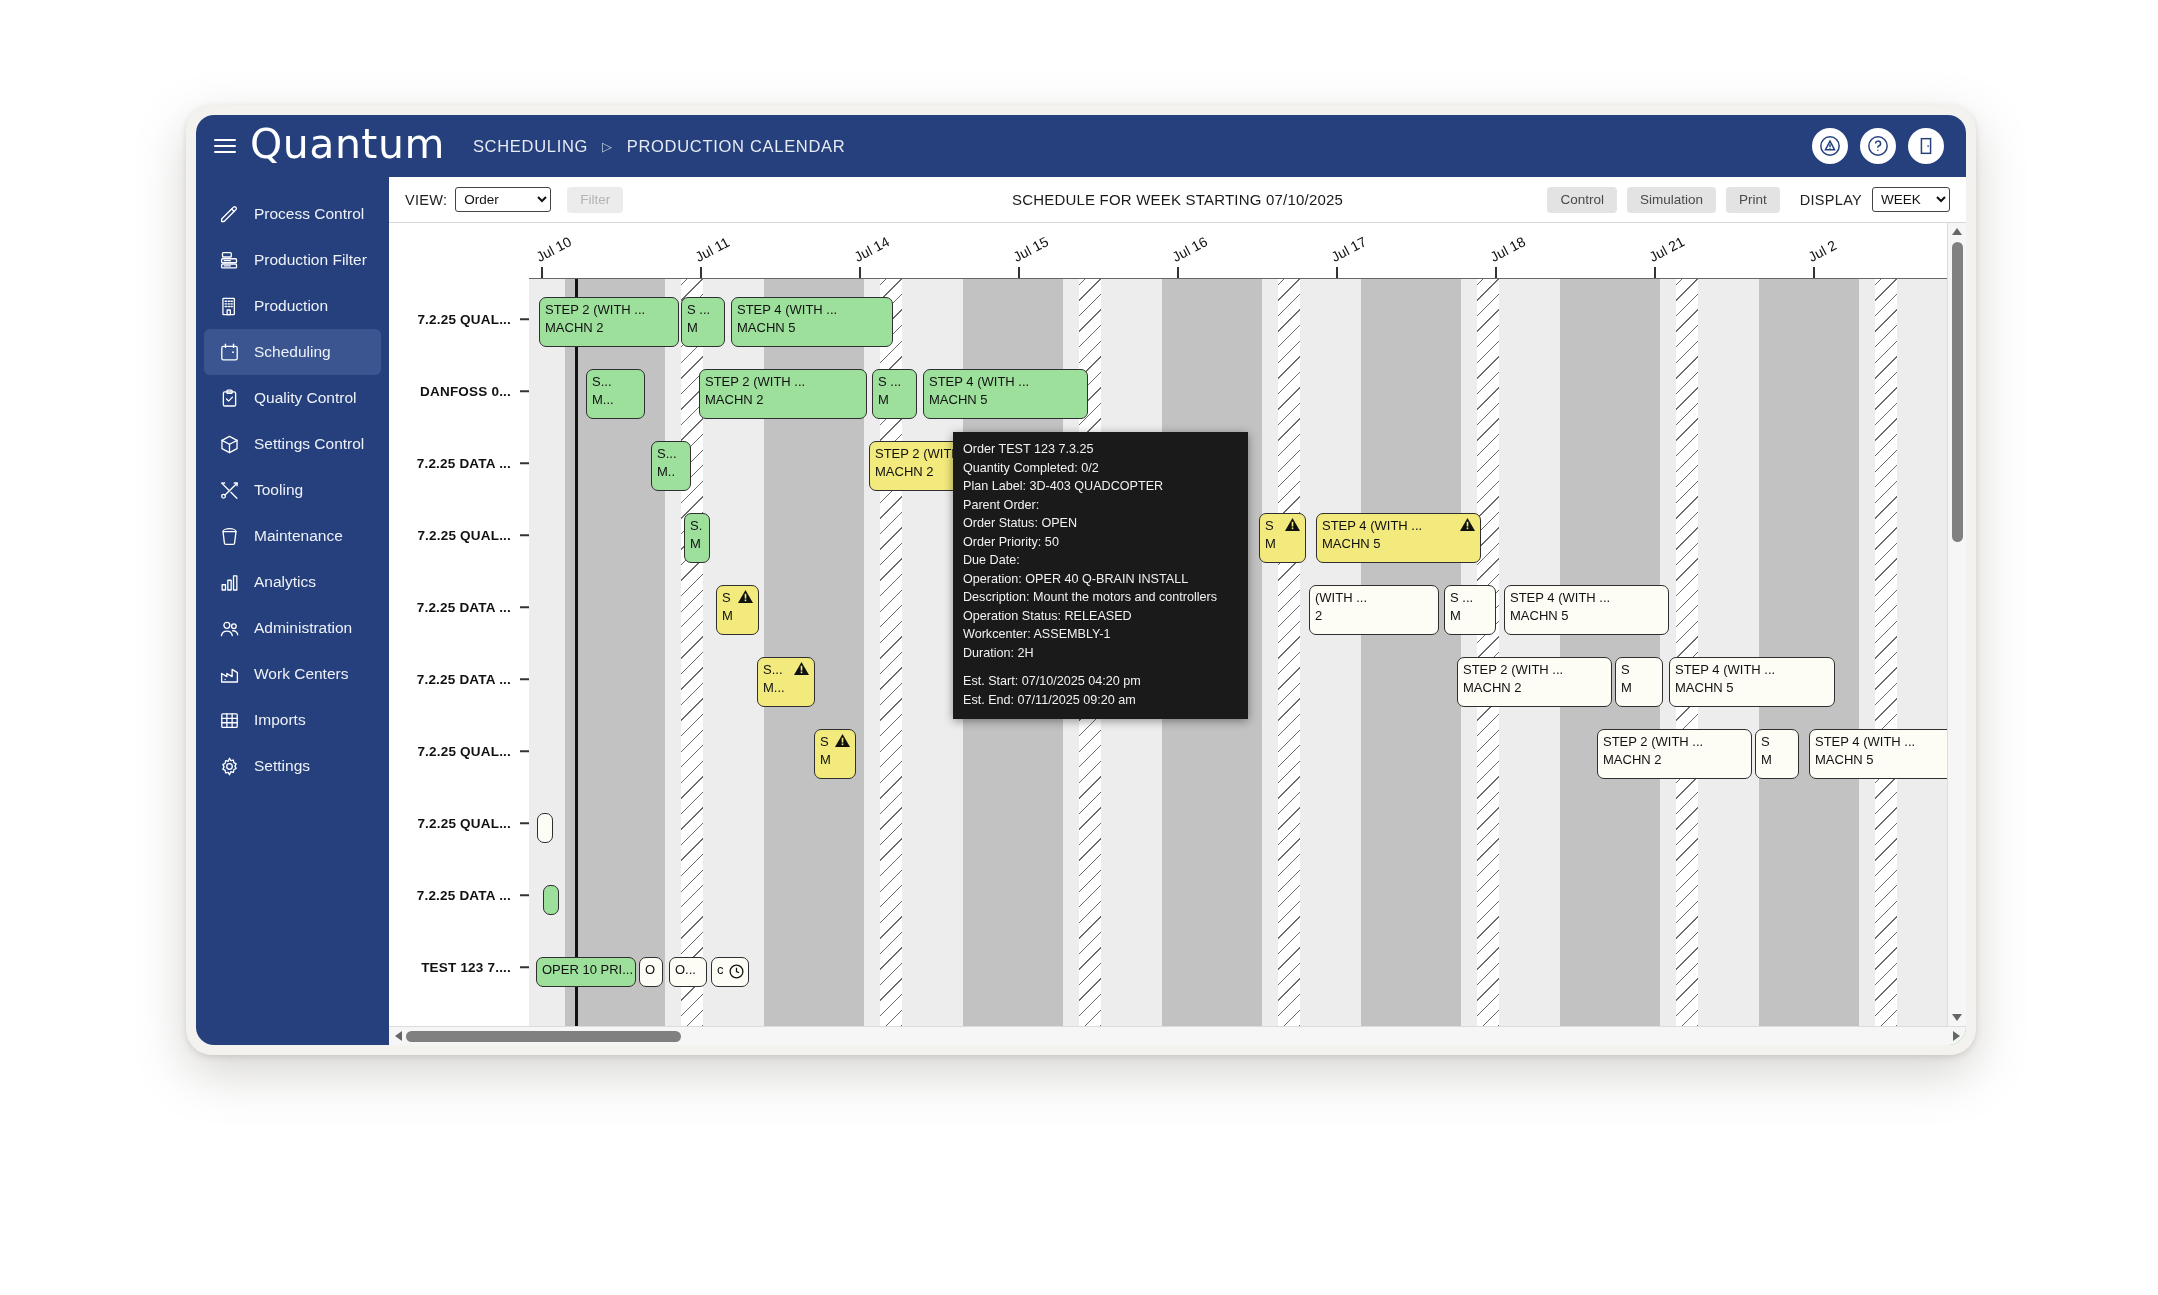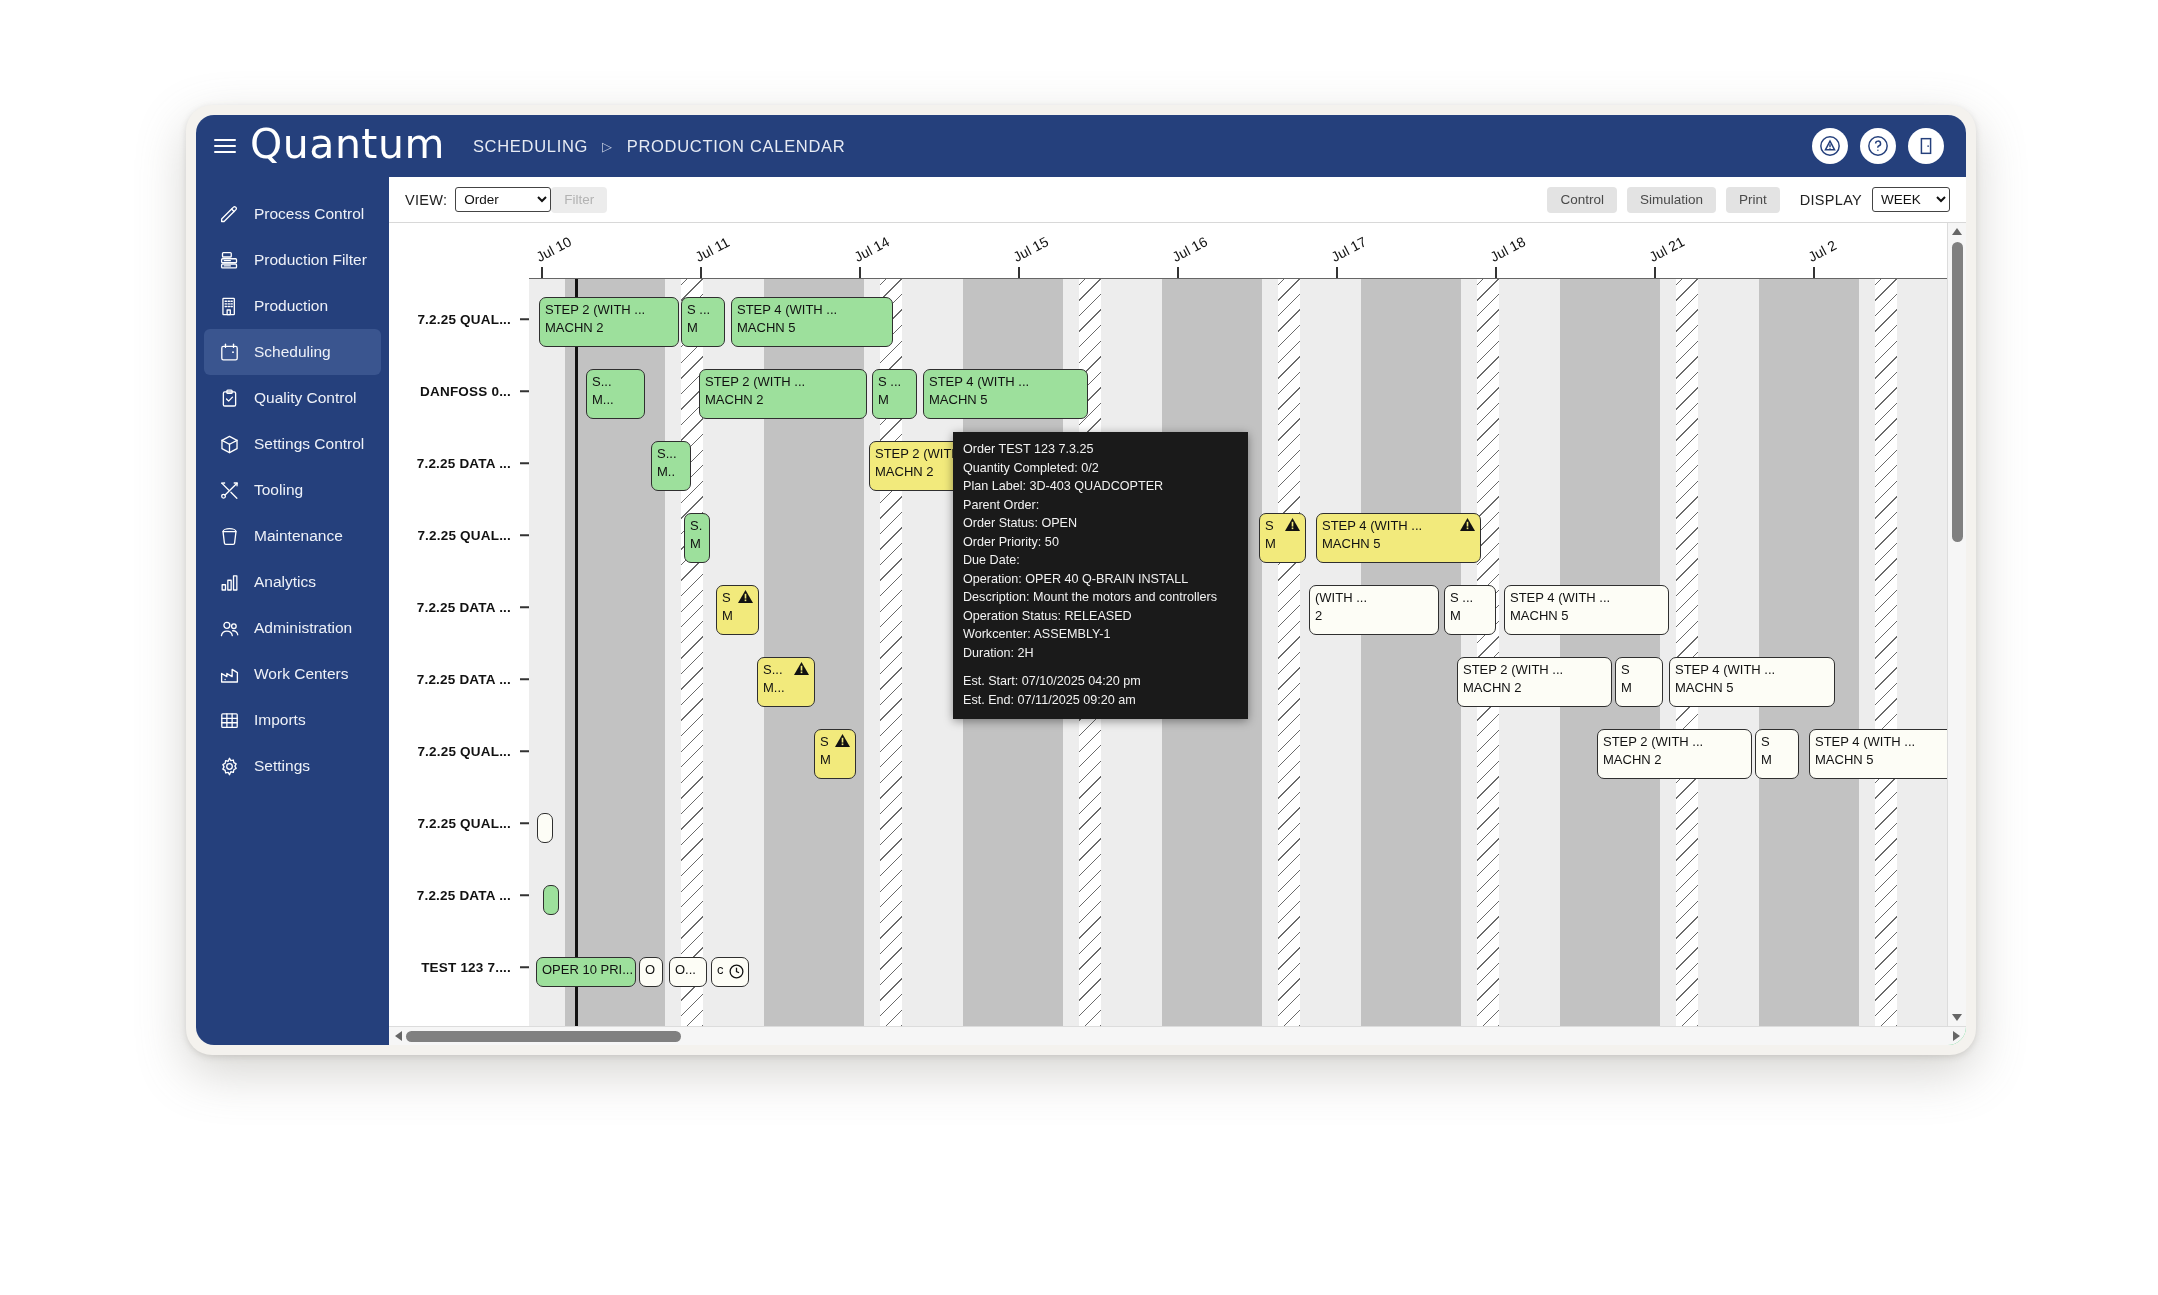--- a/index.html
+++ b/index.html
@@ -136,21 +136,21 @@
     font-size: 13.5px;
     height: 26px;
     border: none;
     border-radius: 4px;
     background: #e3e3e3;
     color: #4a4a4a;
     padding: 0 13px;
     cursor: pointer;
     white-space: nowrap;
   }
-  .tb-btn.ghost { color:#b3b3b3; background:#ececec; }
+  .tb-btn.ghost { color:#b3b3b3; background:#ececec; margin-left:16px;}
   #sched-title {
     position: absolute; left: 0; right: 0;
     text-align: center;
     font-size: 15px; color: #1a1a1a;
     pointer-events: none;
     letter-spacing: .2px;
   }
   #toolbar-right {
     margin-left: auto; display: flex; align-items: center; gap: 10px; z-index: 2;
   }
@@ -455,20 +455,21 @@
         </div>
 
       <div id="main">
 
         <div id="toolbar">
           <span class="tb-label">VIEW:</span>
           <select class="tb-select">
             <option>Order</option>
           </select>
           <button class="tb-btn ghost">Filter</button>
+          <div id="sched-title">SCHEDULE FOR WEEK STARTING 07/10/2025</div>
           <div id="toolbar-right">
             <button class="tb-btn">Control</button>
             <button class="tb-btn">Simulation</button>
             <button class="tb-btn">Print</button>
             <span id="display-label">DISPLAY</span>
             <select class="tb-select" style="width:78px">
               <option>WEEK</option>
             </select>
           </div>
         </div>

